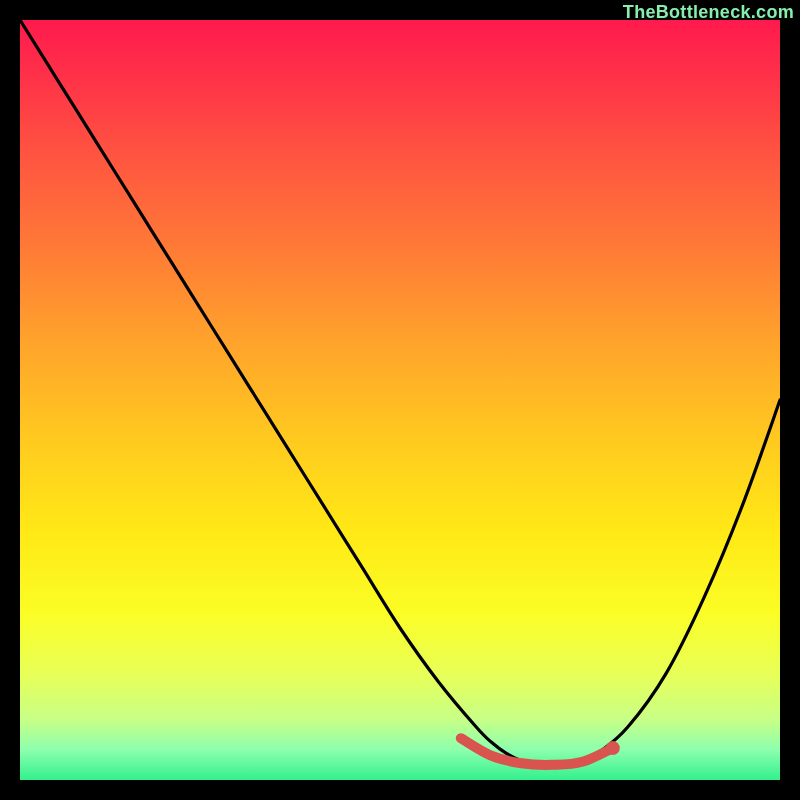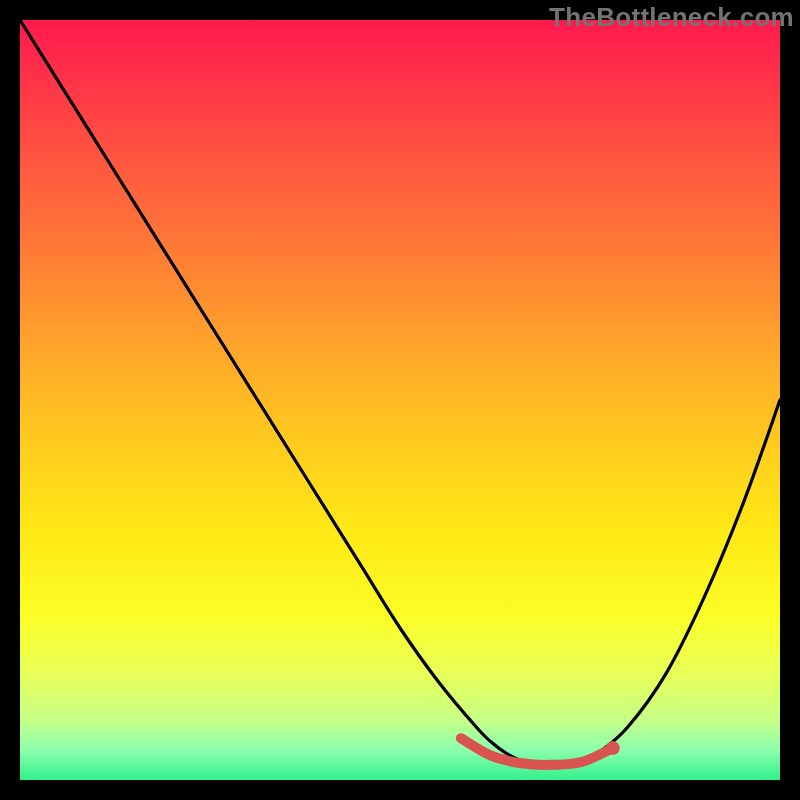--- a/index.html
+++ b/index.html
@@ -35,22 +35,22 @@
       #e8ff57 86%,
       #c8ff86 92%,
       #8dffad 96%,
       #33f08e 100%
     );
   }
   .watermark {
     position: absolute;
     top: 2px;
     right: 6px;
-    color: #737373;
-    font-size: 26px;
+    color: #86efac;
+    font-size: 18px;
     font-weight: 600;
     letter-spacing: 0.3px;
     z-index: 5;
     user-select: none;
   }
   svg.curve {
     position: absolute;
     left: 0;
     top: 0;
     width: 760px;

